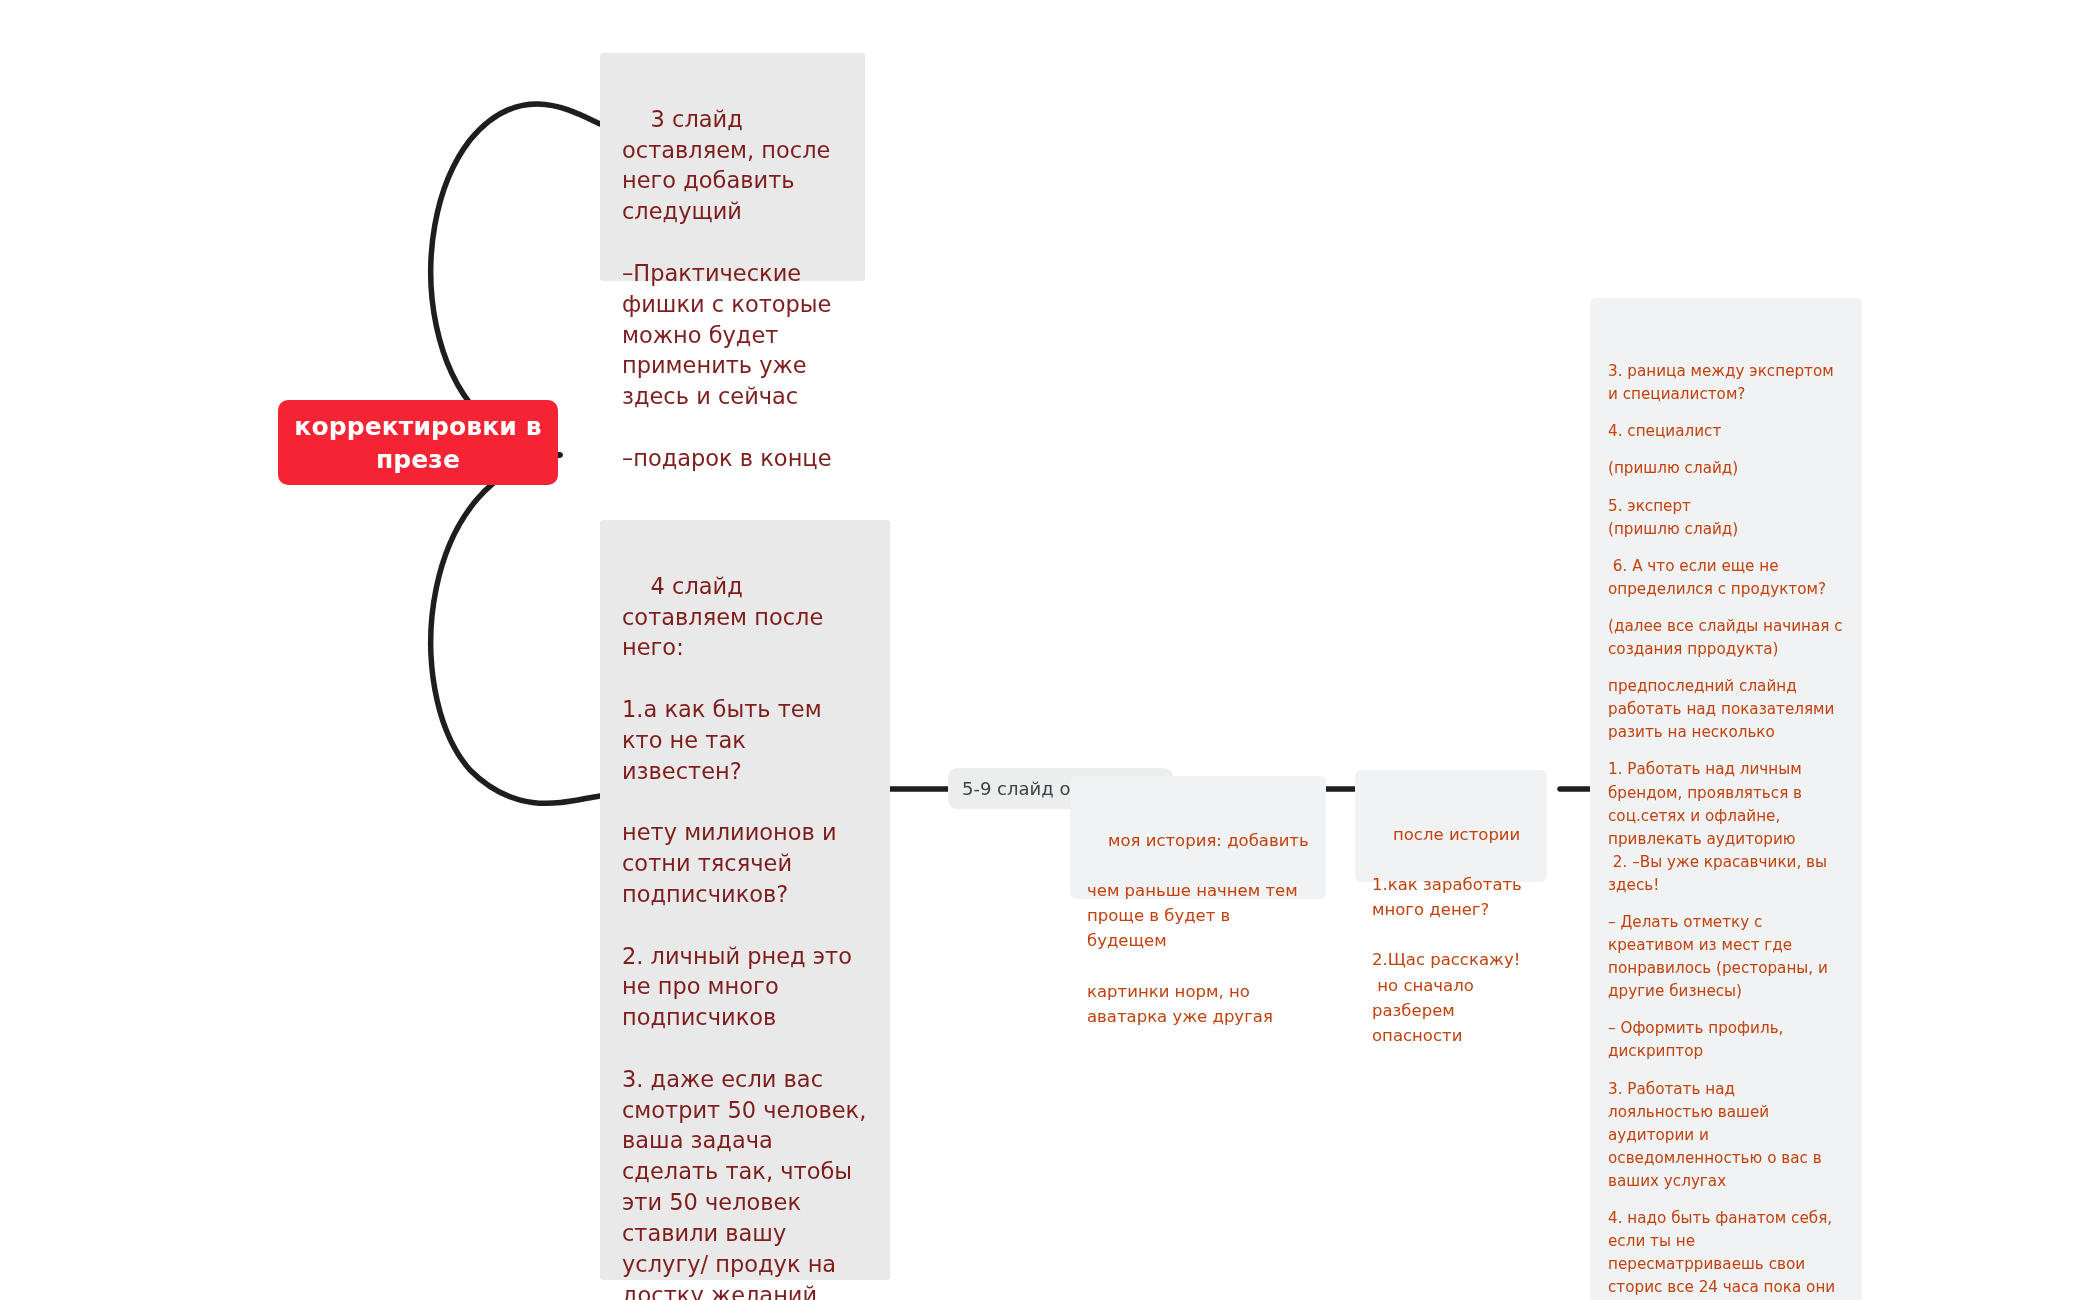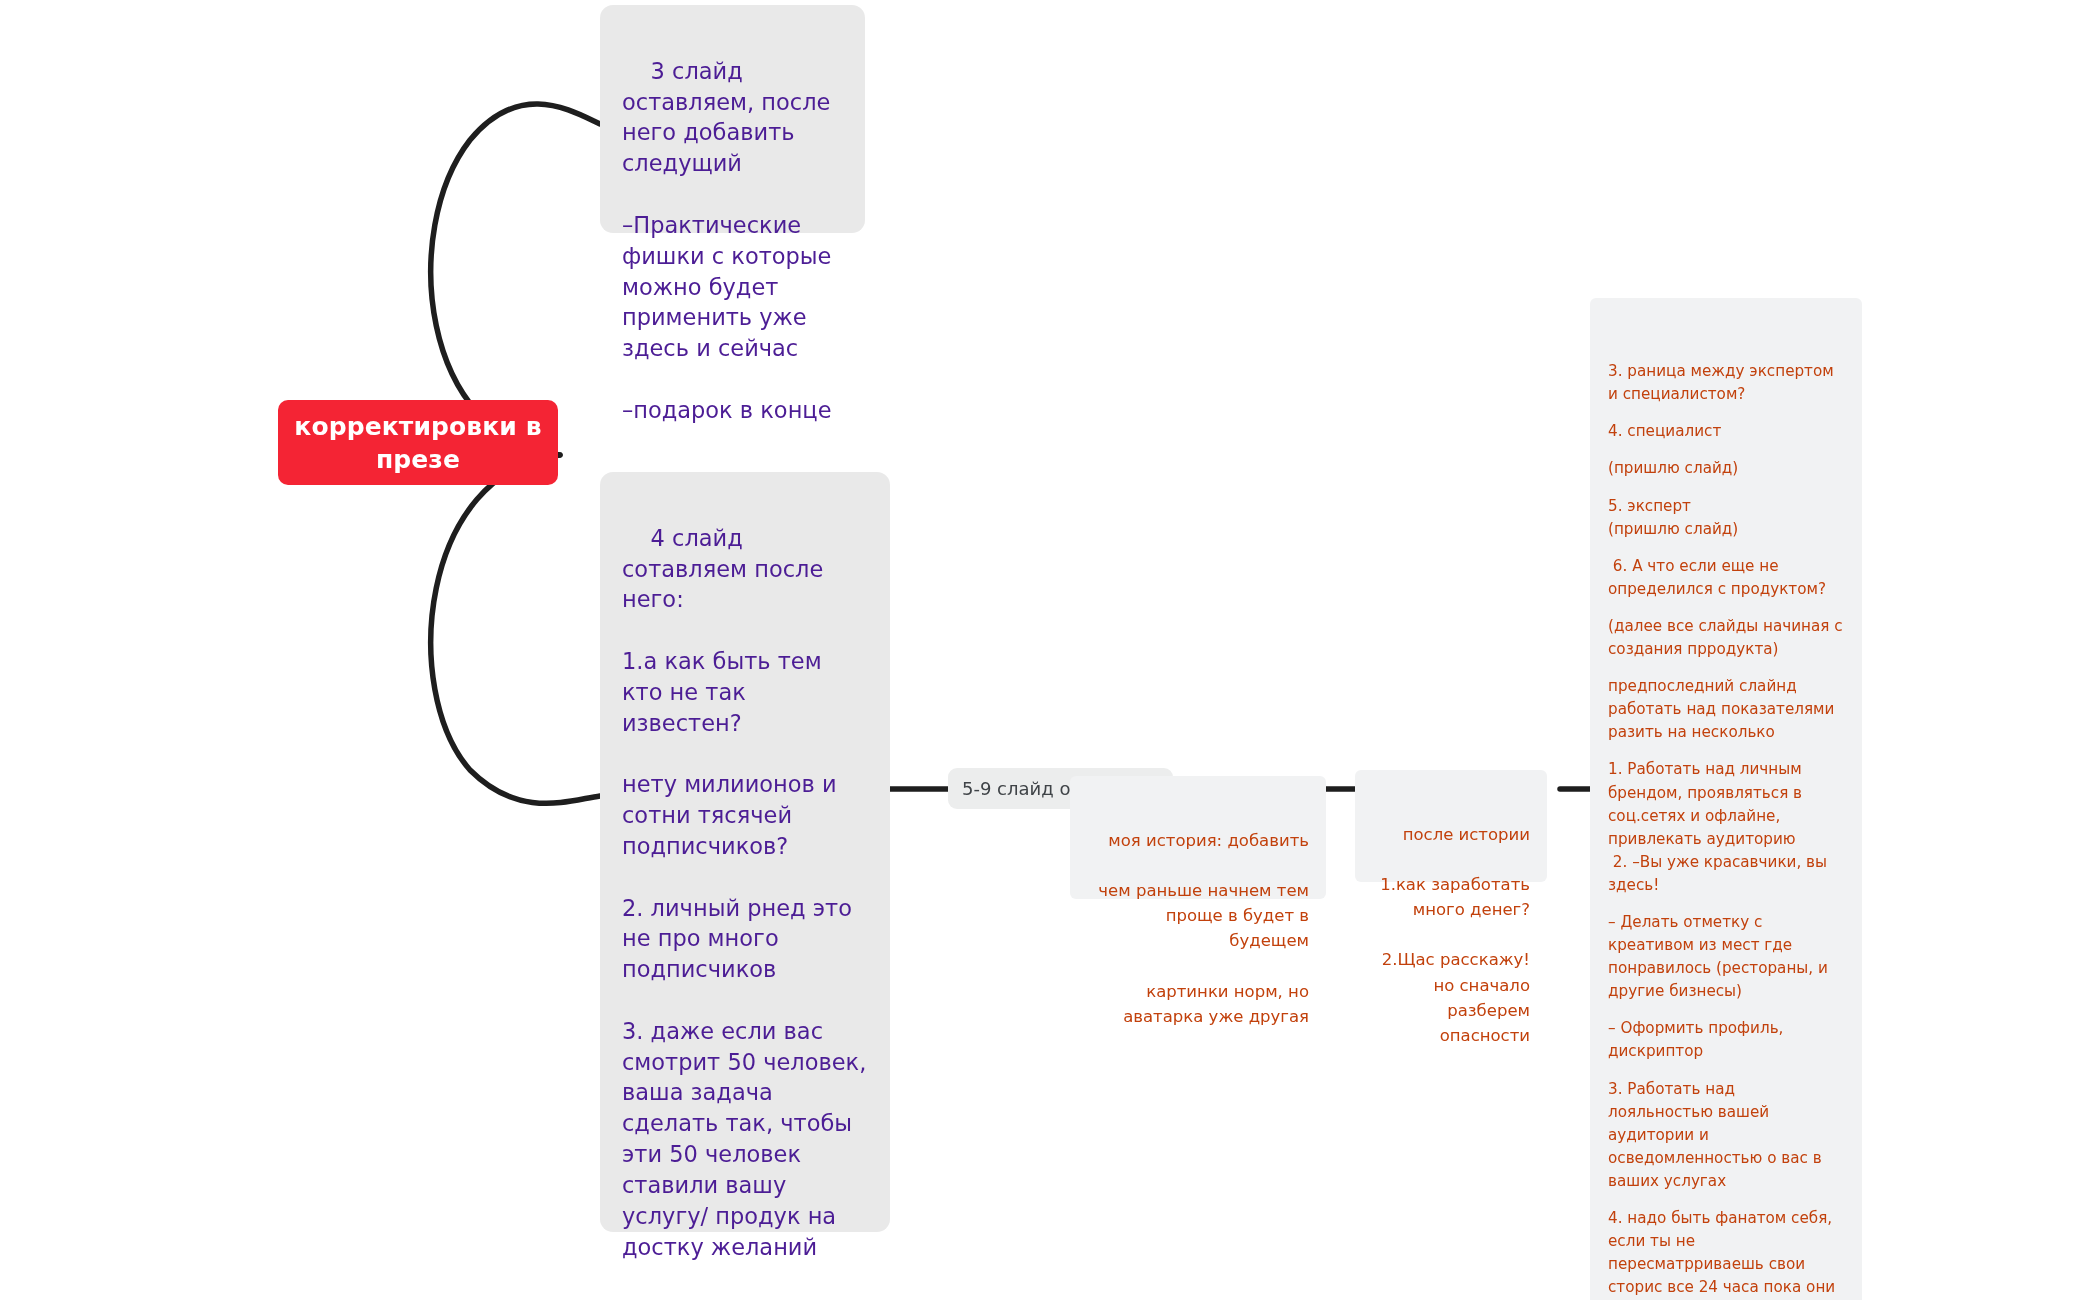--- a/index.html
+++ b/index.html
@@ -46,43 +46,43 @@
     text-align: center;
     display: flex;
     align-items: center;
     justify-content: center;
     padding: 14px 4px;
     letter-spacing: 0.1px;
   }
   
   .gbox {
     background: #e9e9e9;
-    border-radius: 13px;
-    color: #4c1d95;
+    border-radius: 3px;
+    color: #7f1d1d;
     box-sizing: border-box;
+    margin-top: 48px;
   }
   .gbox-light {
     background: #f1f2f3;
     border-radius: 6px;
     color: #c2410c;
     box-sizing: border-box;
     margin-top: 48px;
   }
   .big-text {
     font-size: 22.5px;
     line-height: 1.37;
     padding: 20px 22px;
     white-space: pre-wrap;
   }
   .mid-text {
     font-size: 16.5px;
     line-height: 1.52;
     padding: 27px 17px;
     white-space: pre-wrap;
-    text-align: right;
   }
   .small-text {
     font-size: 15.2px;
     line-height: 1.52;
     padding: 16px 18px;
     white-space: pre-wrap;
   }
   .pill {
     background: #eceded;
     border-radius: 9px;

